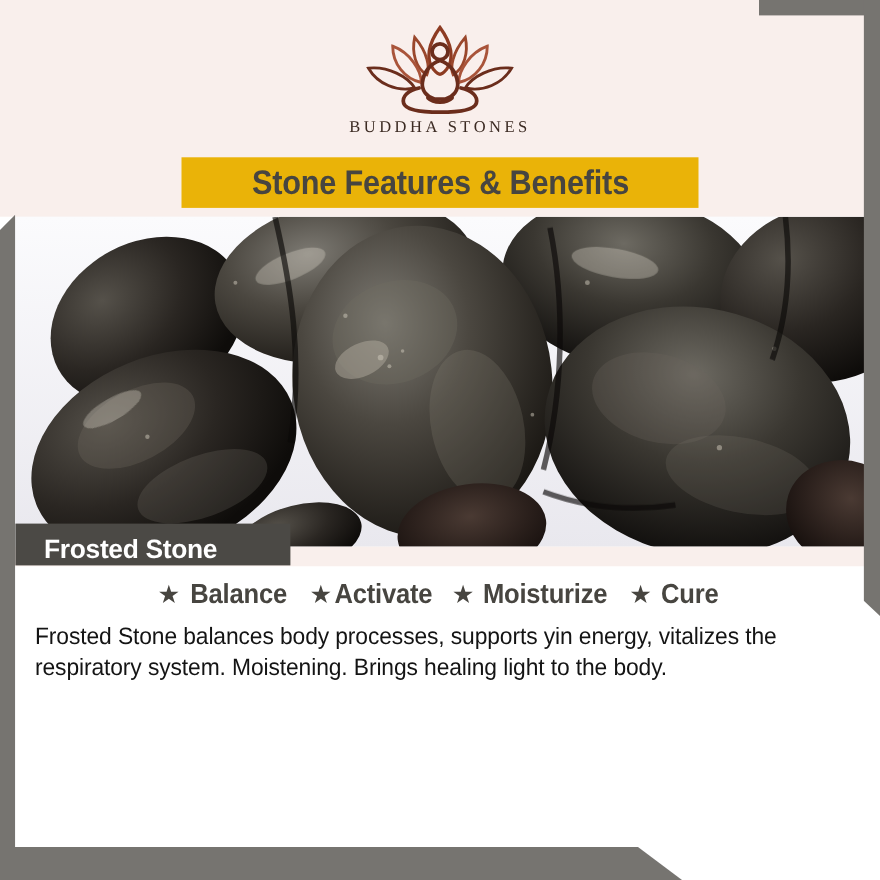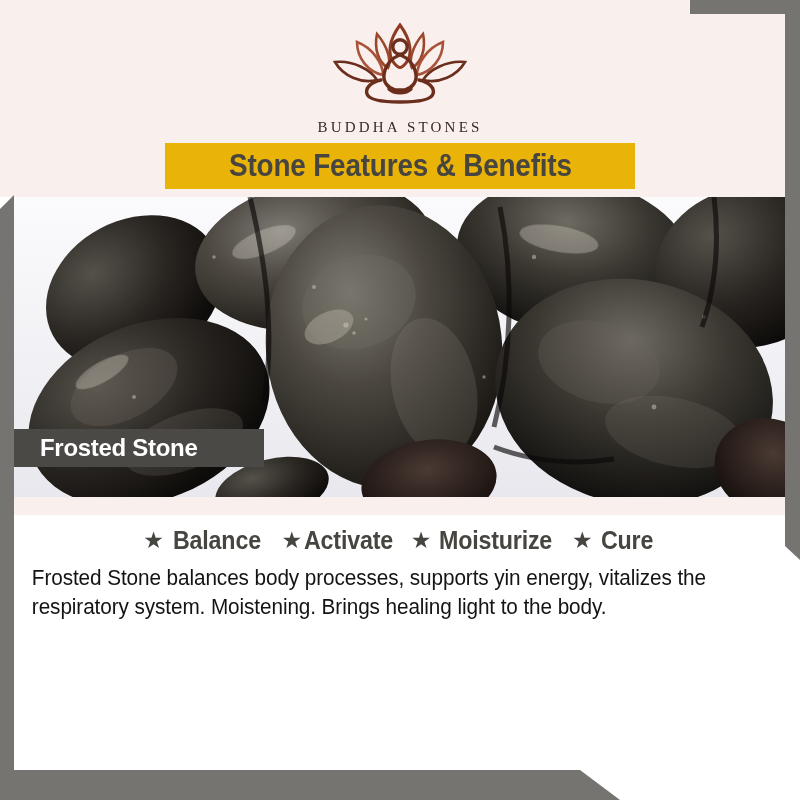--- a/index.html
+++ b/index.html
@@ -20,43 +20,43 @@
   #frame-left{left:0;top:195px;width:14px;height:605px;
      clip-path:polygon(0 14px,100% 0,100% 100%,0 100%);}
   #frame-bottom{left:0;bottom:0;width:620px;height:30px;
      clip-path:polygon(0 0,580px 0,100% 100%,0 100%);}
 
   
   #header{position:absolute;left:0;top:0;width:800px;height:197px;background:#f9efec;}
   #logo-block{position:absolute;left:0;top:18px;width:800px;text-align:center;}
   #logo-mark{display:block;margin:0 auto;}
   #brand-name{
-    margin-top:13px;font-family:"Liberation Serif", serif;
+    margin-top:2px;font-family:"Liberation Serif", serif;
     font-size:15px;letter-spacing:3.2px;color:#3b2a22;font-weight:400;
   }
 
   
   #title-banner{
     position:absolute;left:165px;top:143px;width:470px;height:46px;
     background:#eab308;display:flex;align-items:center;justify-content:center;
   }
   #title-text{
     font-size:31px;font-weight:bold;color:#474540;
     font-family:"Liberation Sans Narrow","Liberation Sans",sans-serif;
     transform:scaleX(0.90);transform-origin:center;white-space:nowrap;
     letter-spacing:-0.2px;
   }
 
   
   #photo{position:absolute;left:14px;top:197px;width:786px;height:300px;overflow:hidden;background:#f3f2f4;}
   #photo svg{display:block;width:786px;height:300px;}
 
   #photo-caption{
-    position:absolute;left:14px;top:429px;width:250px;height:38px;
-    background:#4b4945;display:flex;align-items:center;z-index:4;
+    position:absolute;left:14px;top:476px;width:250px;height:38px;
+    background:#4b4945;display:flex;align-items:flex-end;z-index:4;
   }
   #photo-caption-text{
     color:#ffffff;font-size:24px;font-weight:bold;padding-left:26px;
     font-family:"Liberation Sans",sans-serif;letter-spacing:-0.3px;
   }
 
   
   #cream-strip{position:absolute;left:0;top:497px;width:800px;height:18px;background:#f9efec;}
 
   

